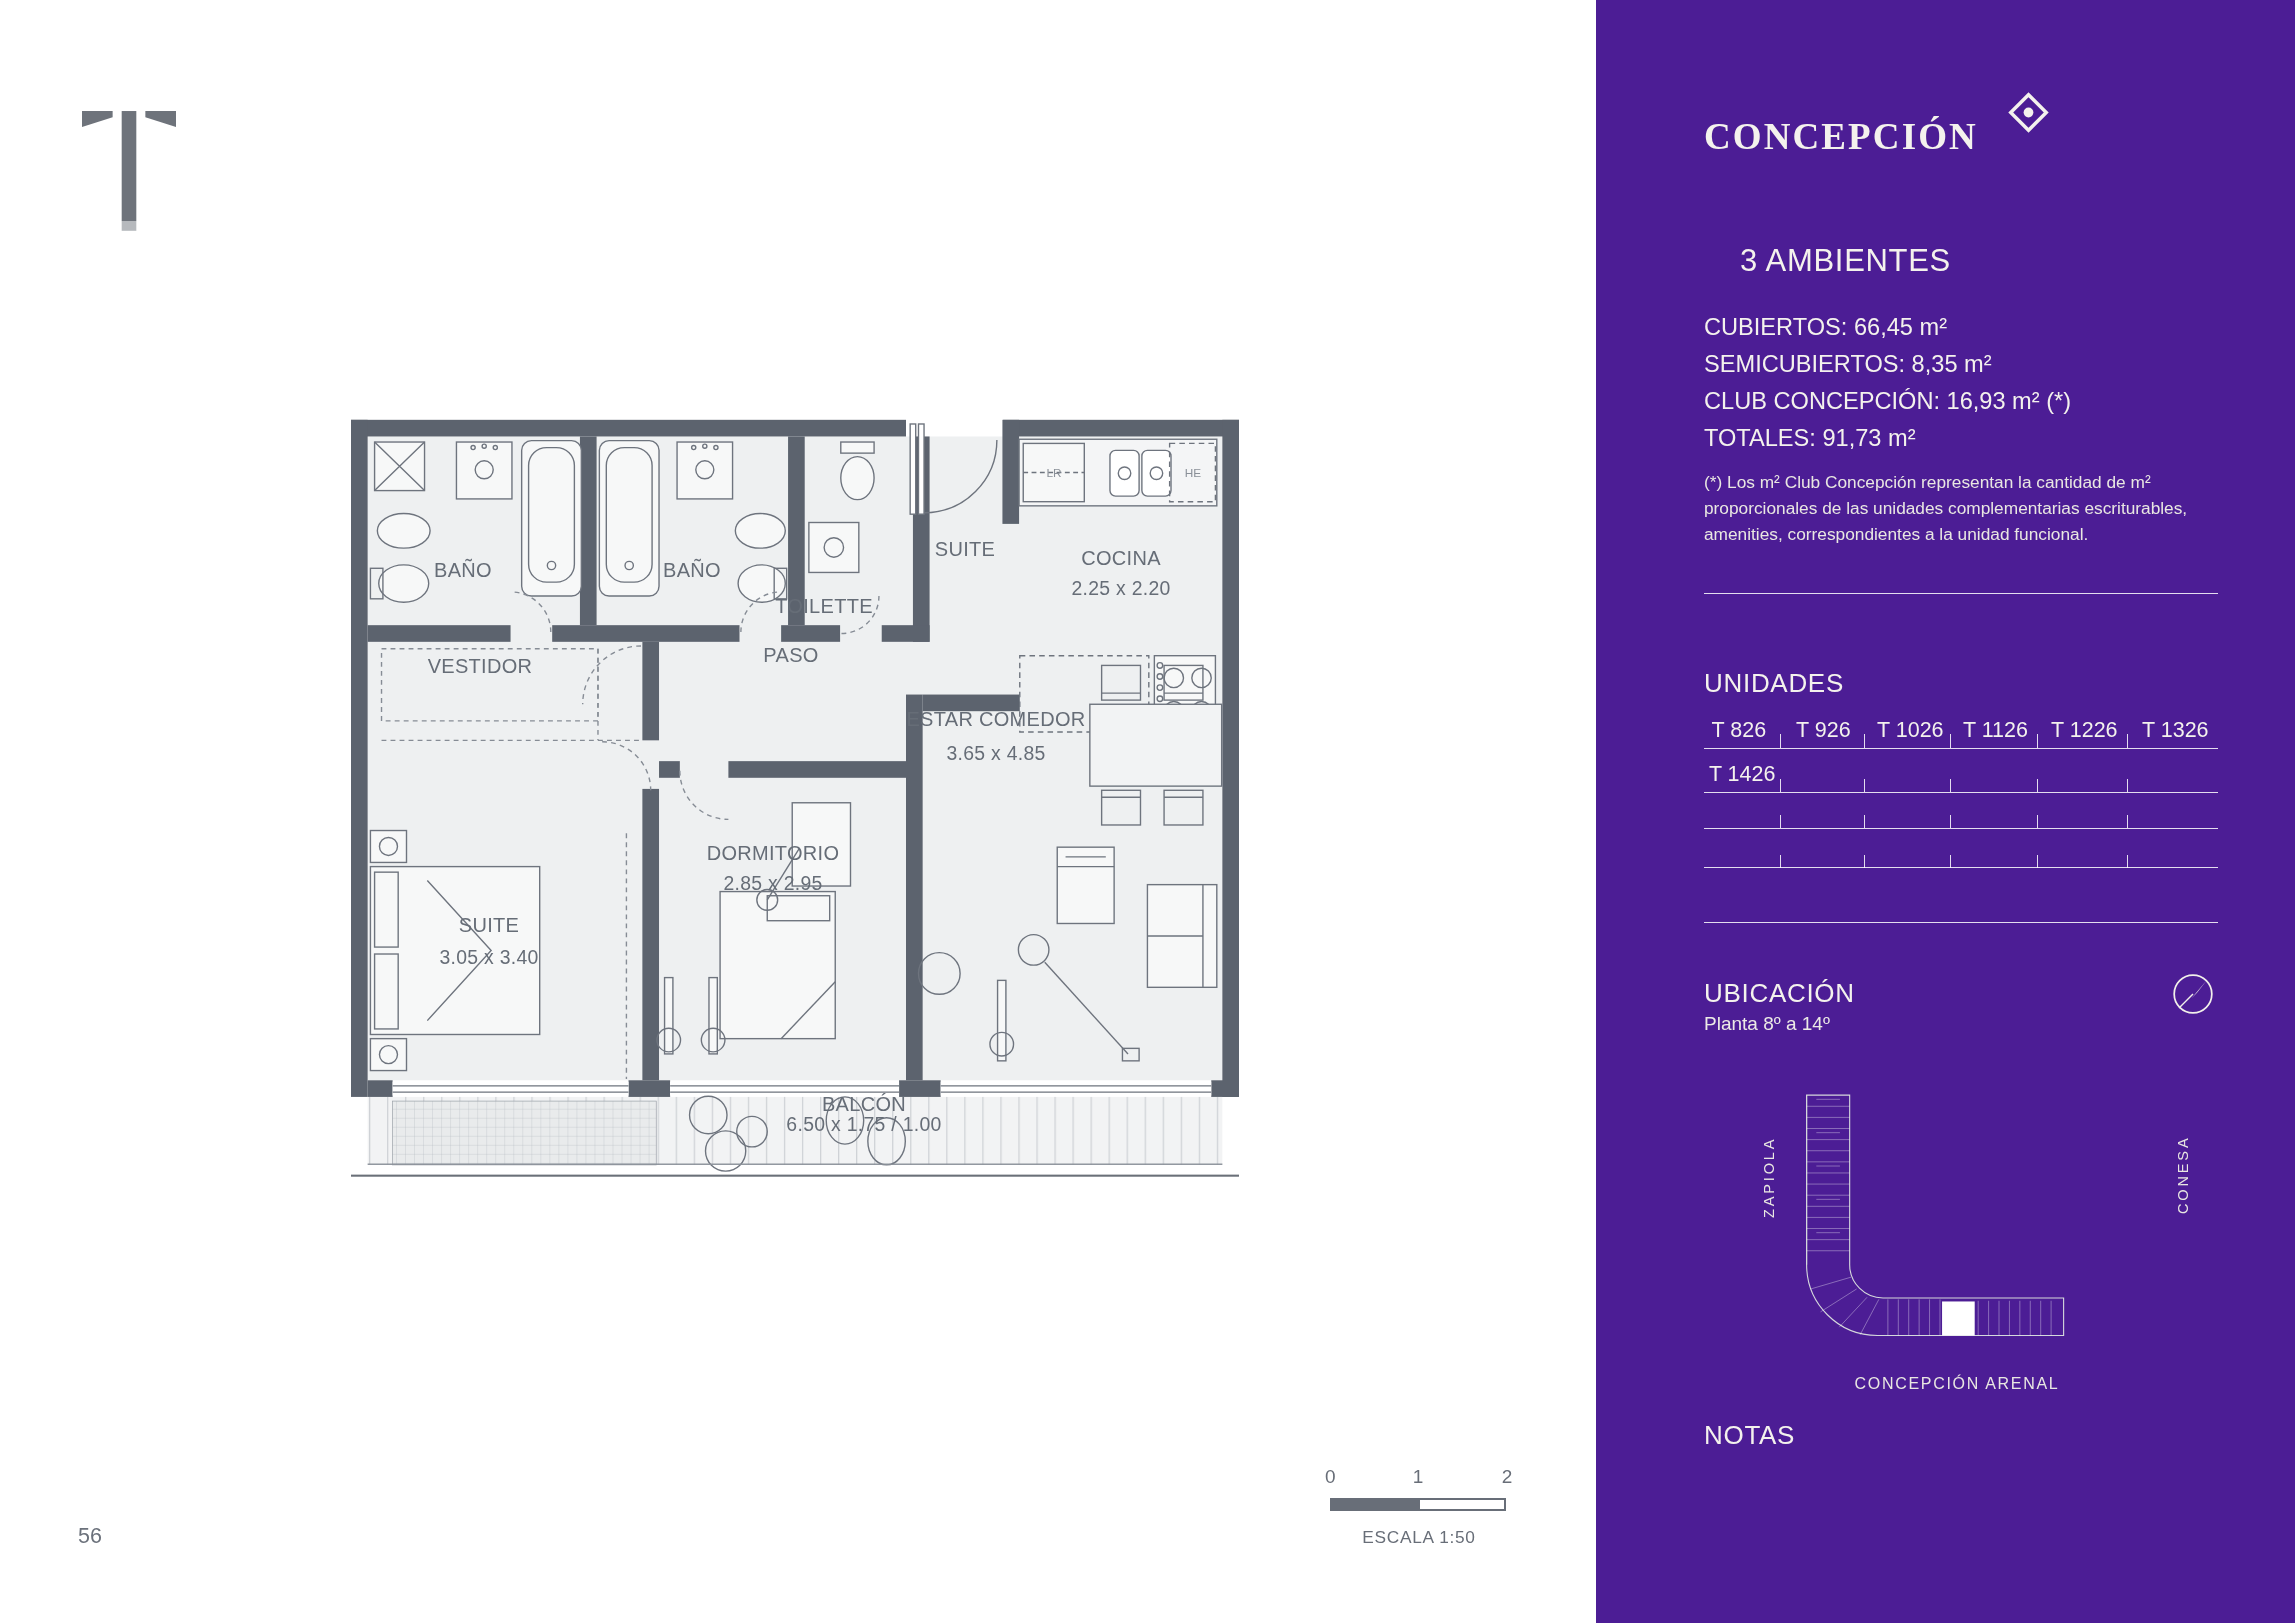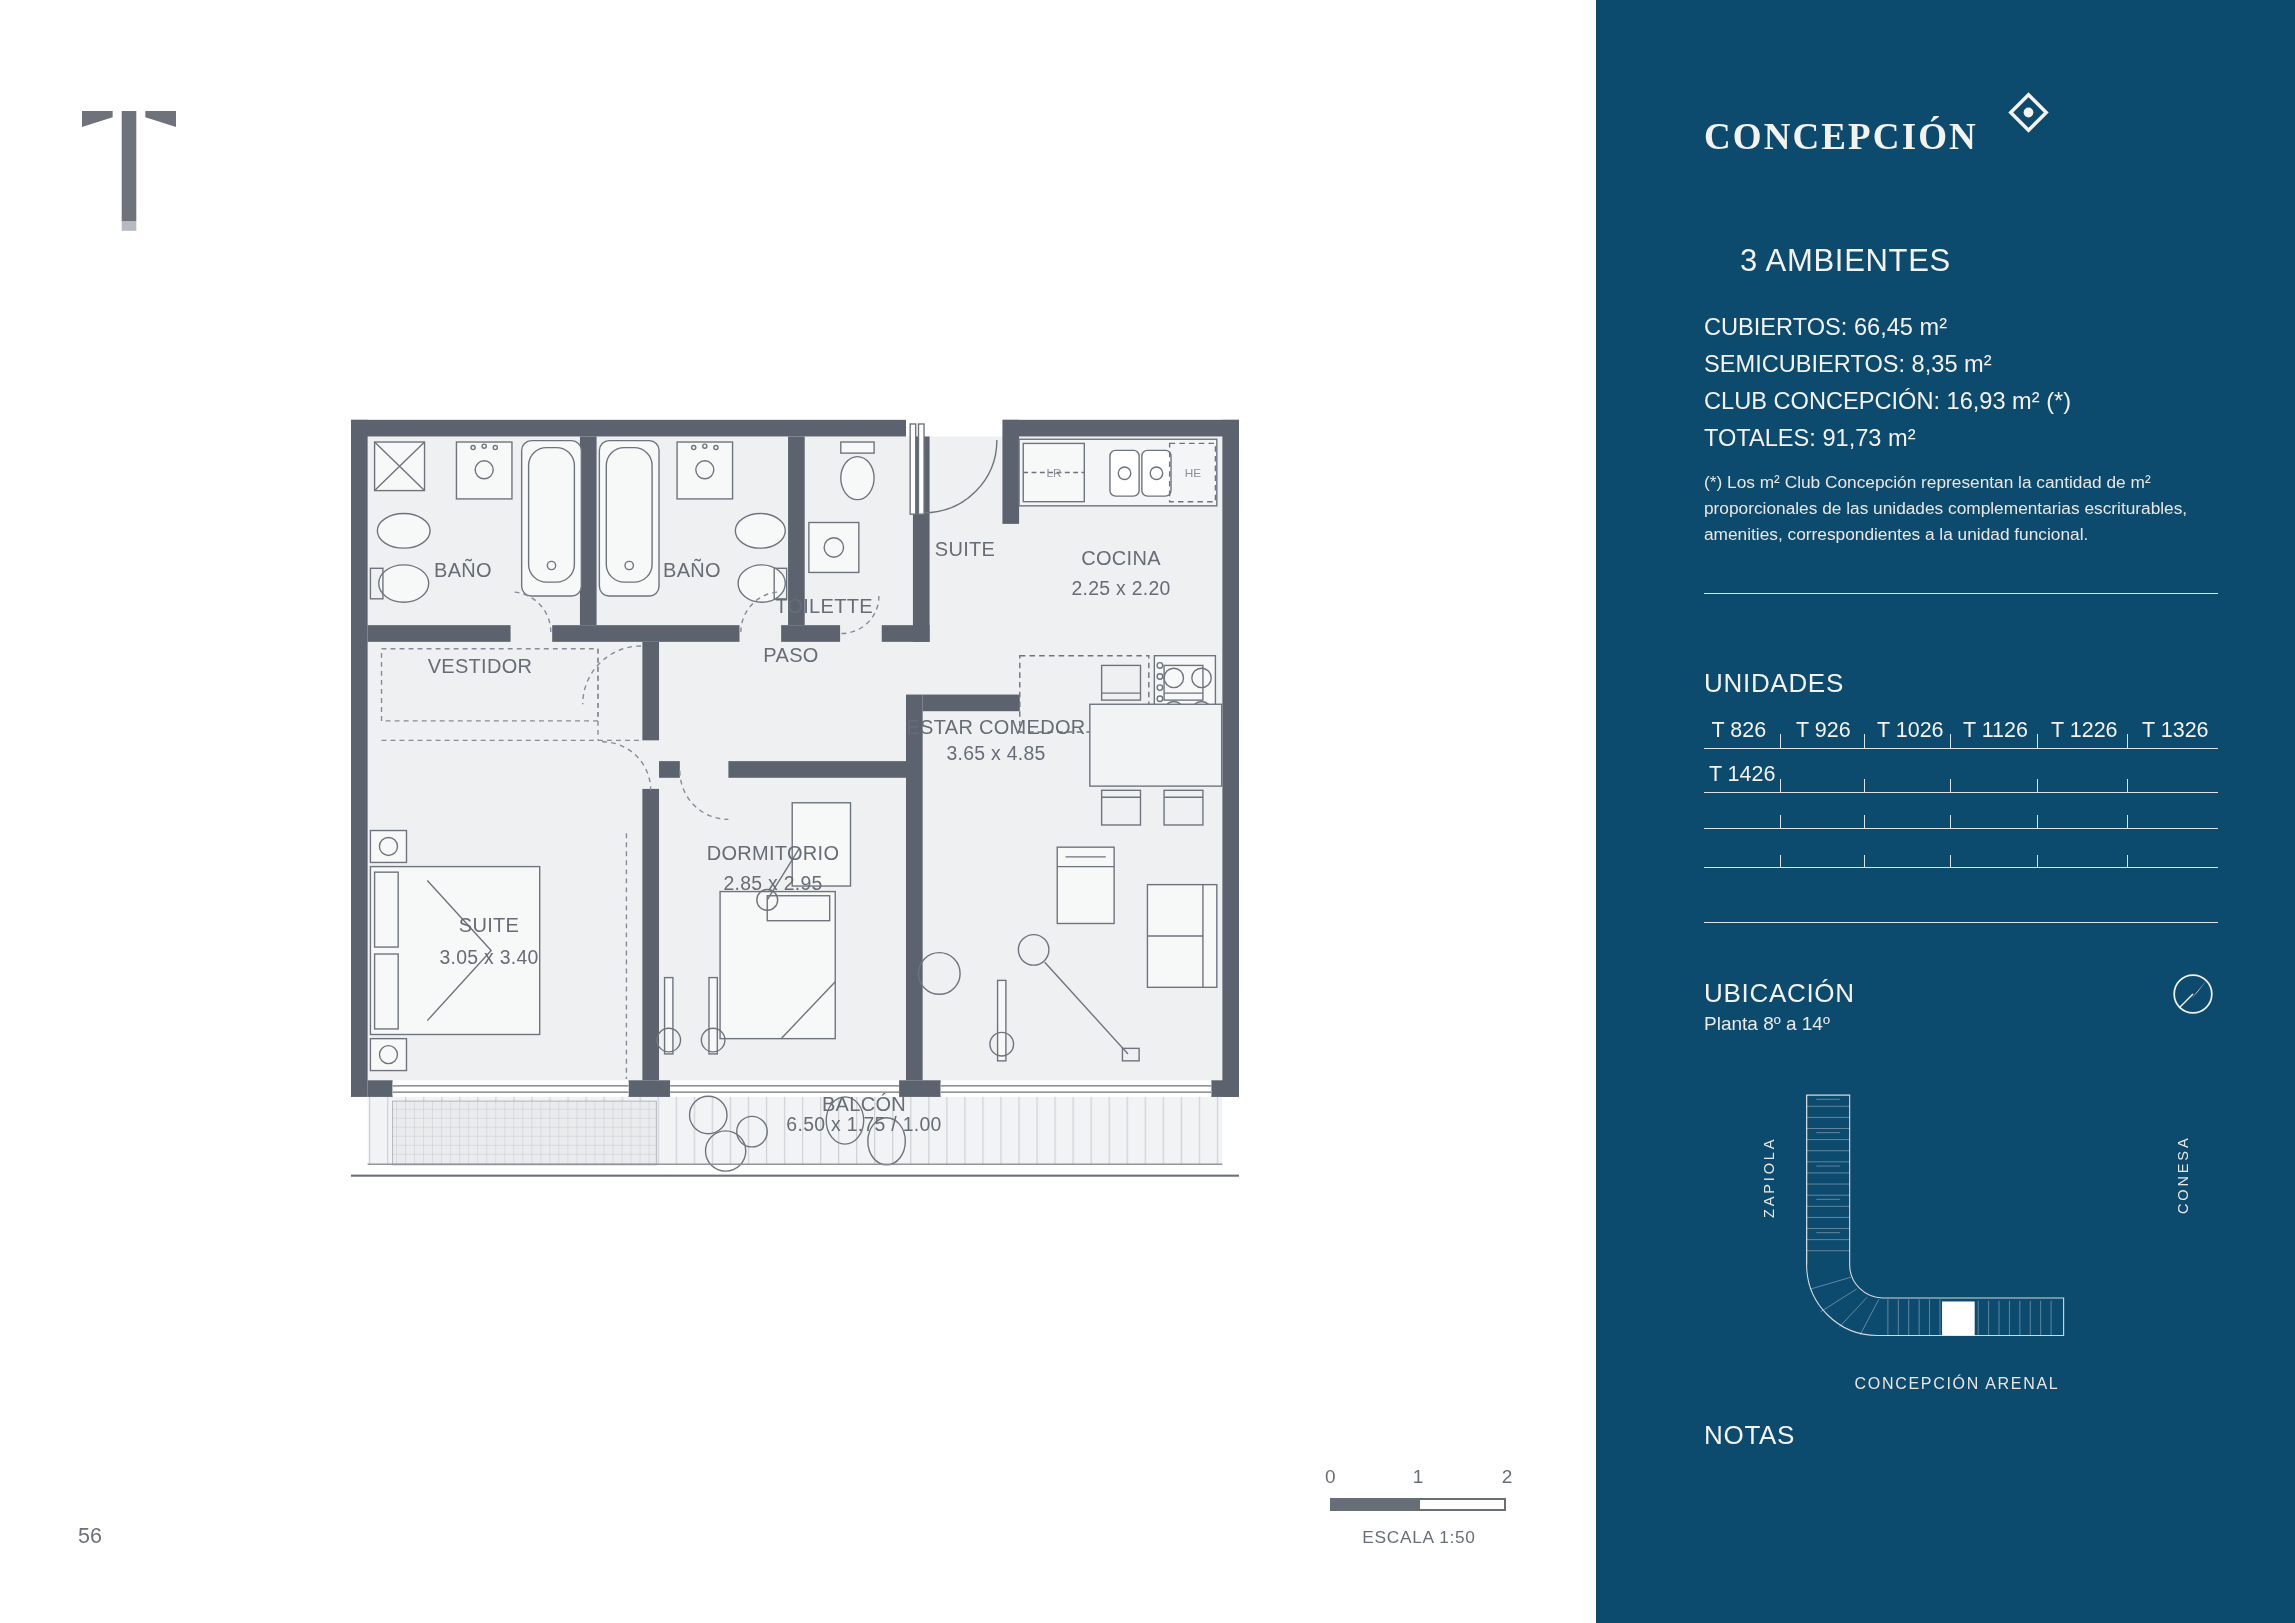--- a/index.html
+++ b/index.html
@@ -5,21 +5,21 @@
   html,body{margin:0;padding:0;background:#fff;}
   .page{position:relative;width:2295px;height:1623px;background:#ffffff;overflow:hidden;
         font-family:"Liberation Sans",sans-serif;}
   .abs{position:absolute;}
   
   .room-label{position:absolute;transform:translate(-50%,-50%);color:#666d77;
       font-size:20px;letter-spacing:0.3px;text-align:center;white-space:nowrap;}
   .room-dims{font-size:19.4px;}
   .appl-label{position:absolute;transform:translate(-50%,-50%);color:#8a9098;font-size:11.8px;}
   
-  .sidebar{position:absolute;left:1596px;top:0;width:699px;height:1623px;background:#0c4a6e;
+  .sidebar{position:absolute;left:1596px;top:0;width:699px;height:1623px;background:#4c1d95;
       color:#f4f2ed;}
   .brand{font-family:"Liberation Serif",serif;font-weight:700;font-size:37px;
       letter-spacing:2.1px;line-height:1;}
   .sb-h{font-size:26px;letter-spacing:0.7px;}
   .sb-title{font-size:31px;letter-spacing:0.7px;margin-left:36px;}
   .sb-areas{font-size:23.6px;line-height:37px;white-space:nowrap;}
   .sb-foot{font-size:17.3px;line-height:26px;color:#e9e7e2;white-space:nowrap;}
   .sb-line{position:absolute;height:0.7px;background:rgba(255,255,255,.85);}
   .sb-tick{position:absolute;width:1.4px;background:rgba(255,255,255,.85);}
   .unit-cell{position:absolute;top:0;font-size:21.5px;white-space:nowrap;}
@@ -232,21 +232,21 @@
 
     
     <div class="room-label" style="left:112px;top:156px;"><span>BAÑO</span></div>
     <div class="room-label" style="left:341px;top:156px;"><span>BAÑO</span></div>
     <div class="room-label" style="left:473px;top:192px;"><span>TOILETTE</span></div>
     <div class="room-label" style="left:614px;top:135px;"><span>SUITE</span></div>
     <div class="room-label" style="left:770px;top:144px;"><span>COCINA</span></div>
     <div class="room-label room-dims" style="left:770px;top:174px;"><span>2.25 x 2.20</span></div>
     <div class="room-label" style="left:129px;top:252px;"><span>VESTIDOR</span></div>
     <div class="room-label" style="left:440px;top:241px;"><span>PASO</span></div>
-    <div class="room-label" style="left:645px;top:313px;"><span>ESTAR COMEDOR</span></div>
+    <div class="room-label" style="left:645px;top:305px;"><span>ESTAR COMEDOR</span></div>
     <div class="room-label room-dims" style="left:645px;top:339px;"><span>3.65 x 4.85</span></div>
     <div class="room-label" style="left:422px;top:439px;"><span>DORMITORIO</span></div>
     <div class="room-label room-dims" style="left:422px;top:469px;"><span>2.85 x 2.95</span></div>
     <div class="room-label" style="left:138px;top:511px;"><span>SUITE</span></div>
     <div class="room-label room-dims" style="left:138px;top:543px;"><span>3.05 x 3.40</span></div>
     <div class="room-label" style="left:513px;top:690px;"><span>BALCÓN</span></div>
     <div class="room-label room-dims" style="left:513px;top:710px;"><span>6.50 x 1.75 / 1.00</span></div>
     <div class="appl-label" style="left:703px;top:59px;"><span>LR</span></div>
     <div class="appl-label" style="left:842px;top:59px;"><span>HE</span></div>
   </div>

